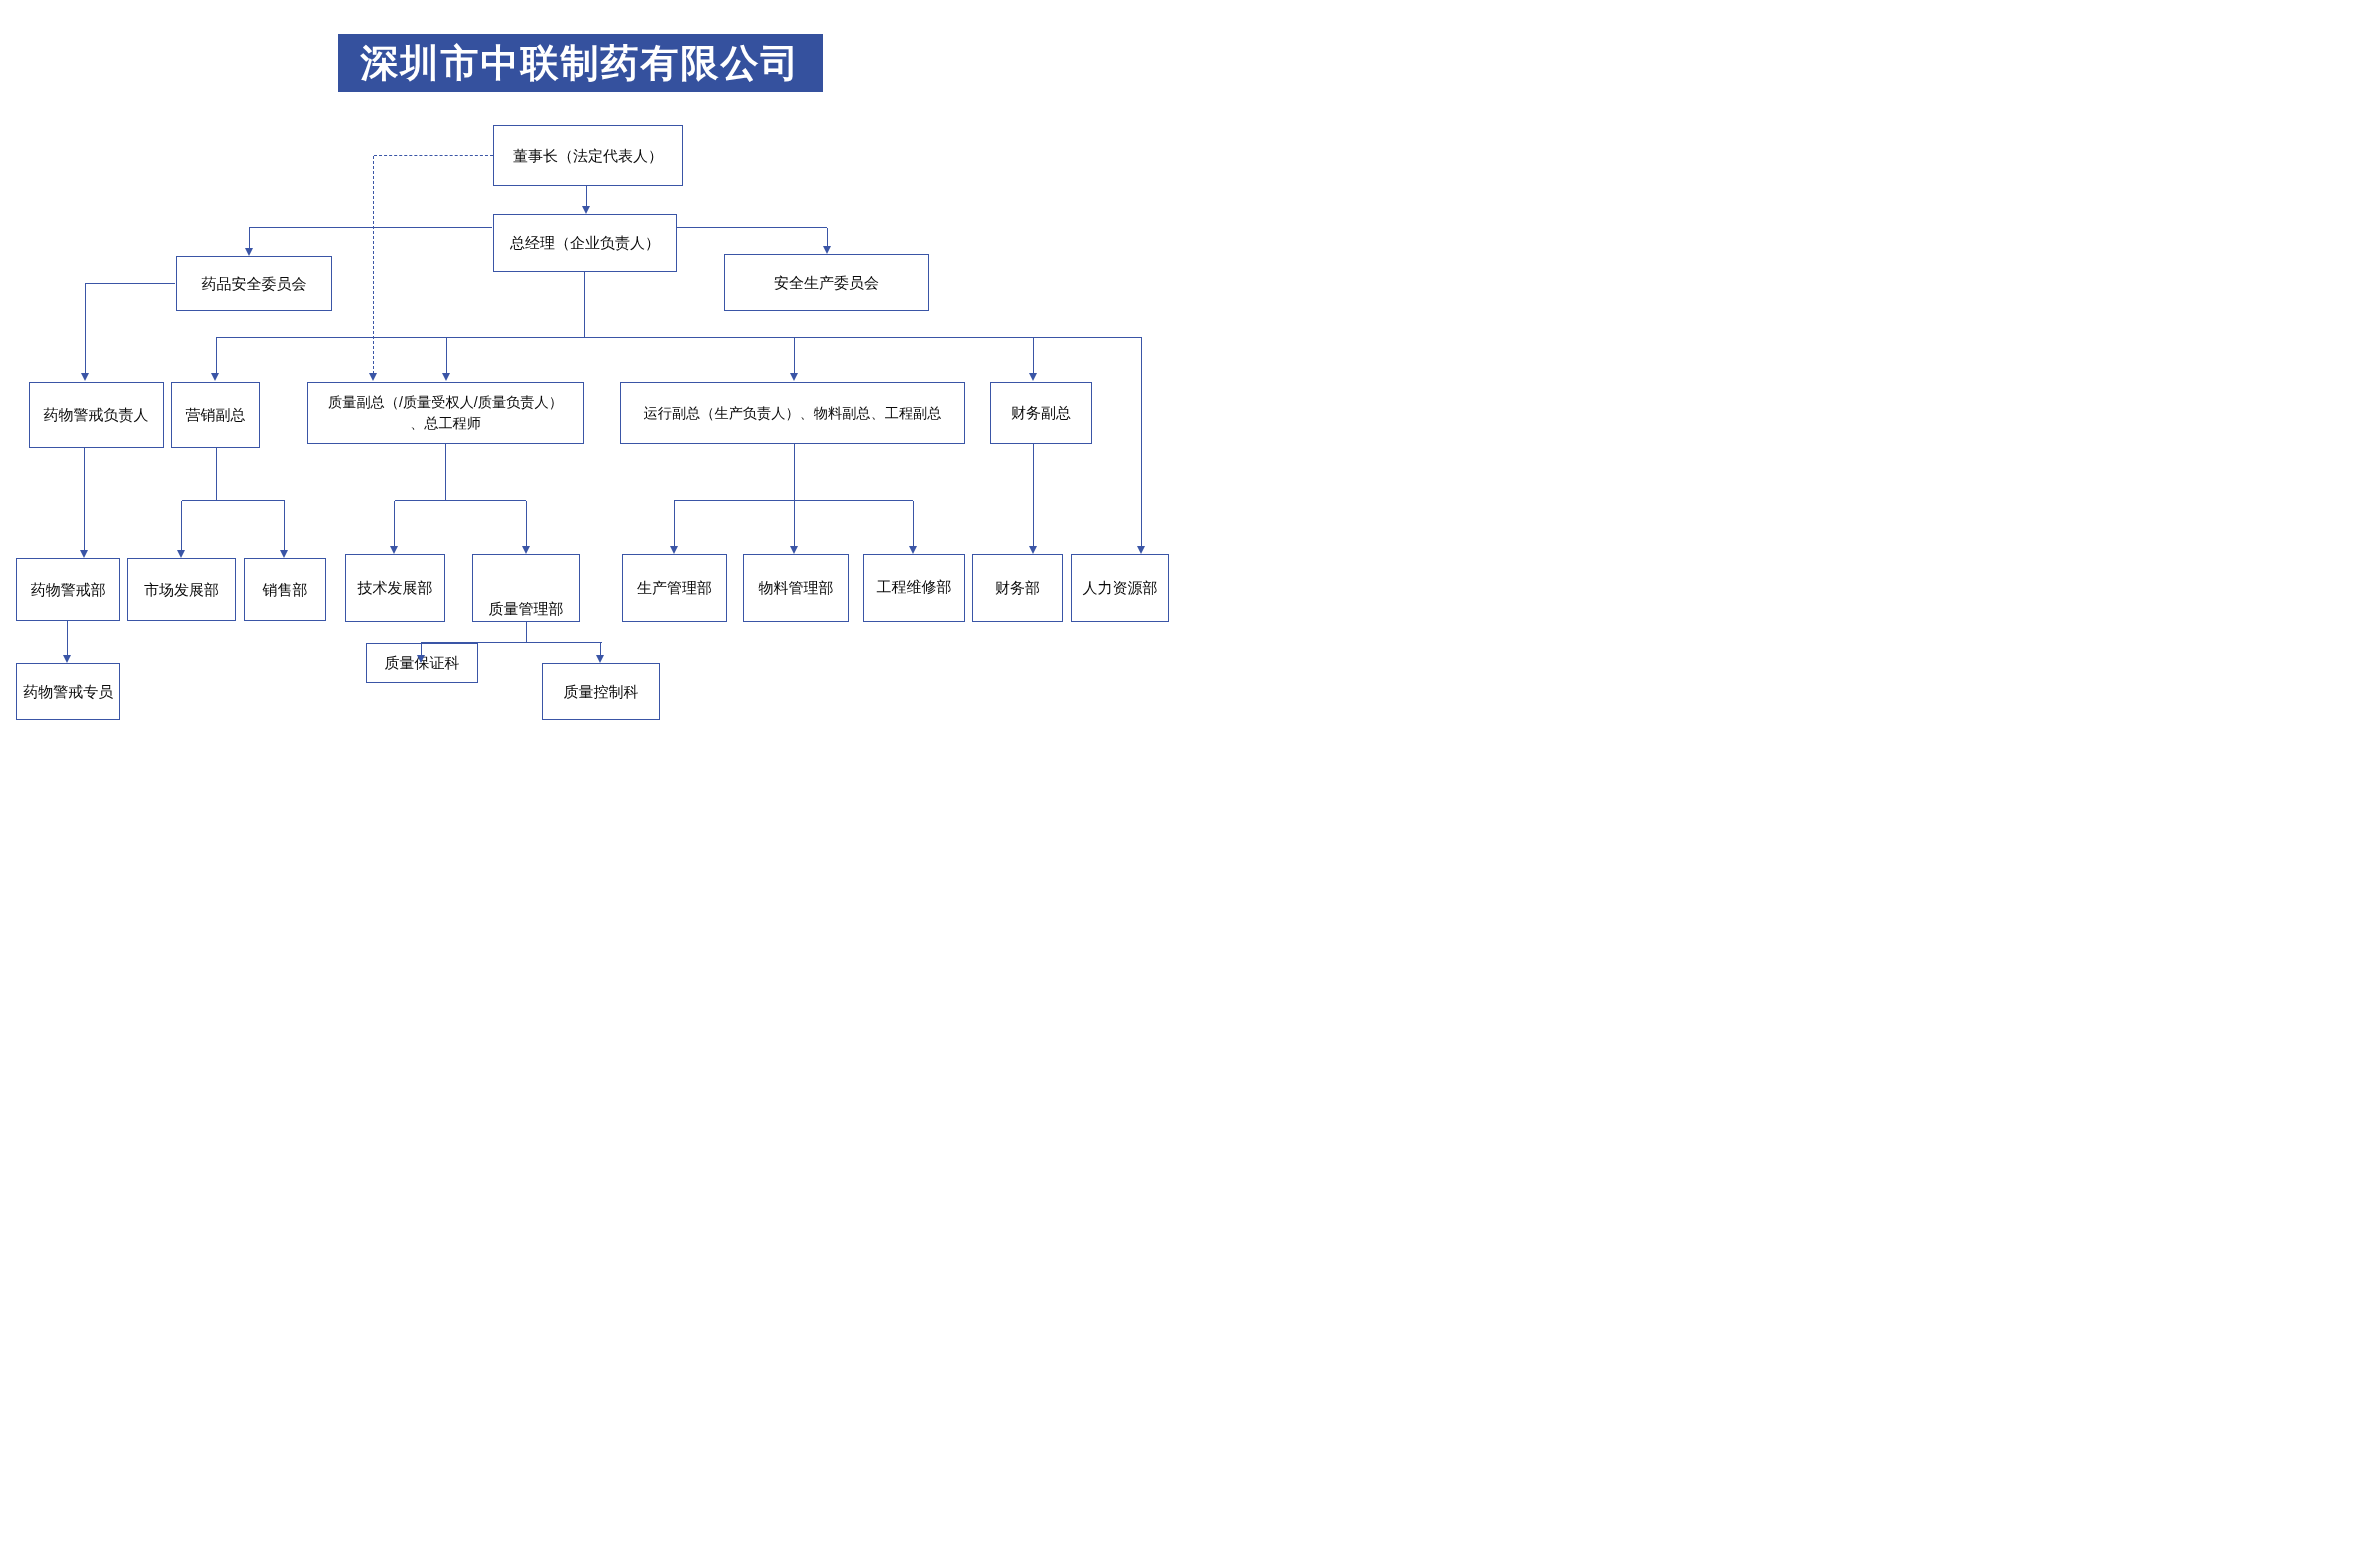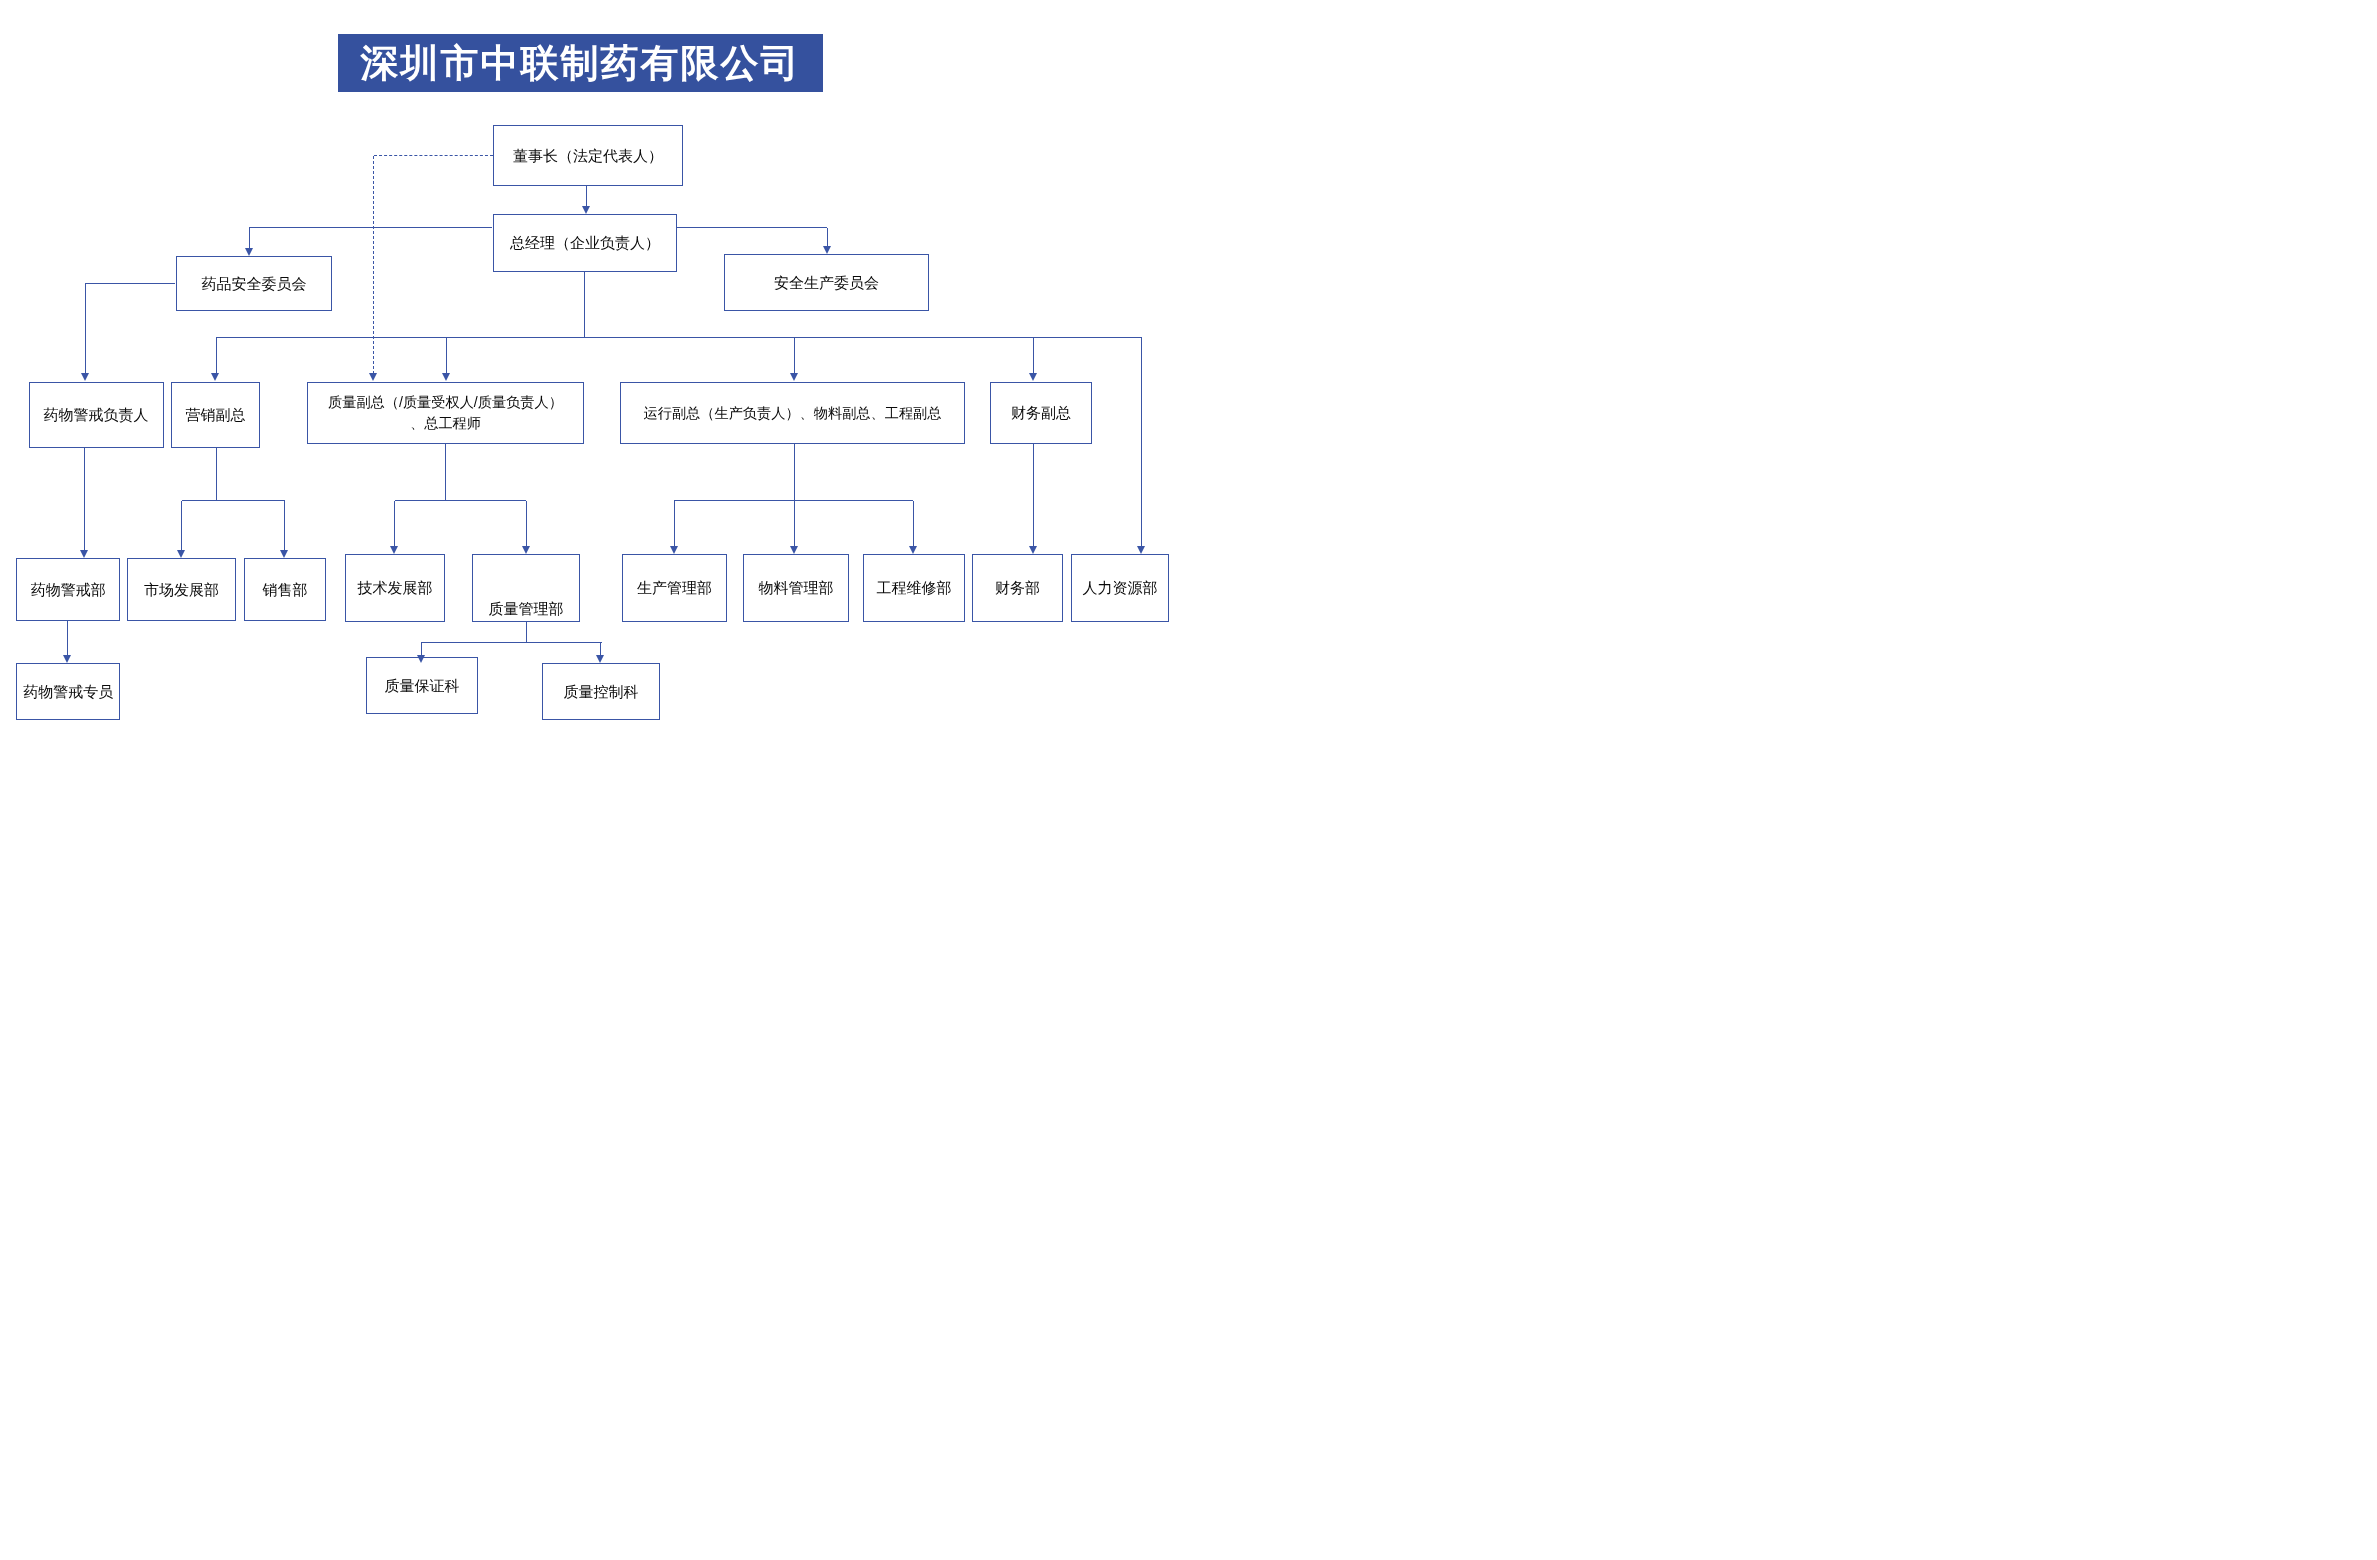--- a/index.html
+++ b/index.html
@@ -97,33 +97,33 @@
       </div>
       <div class="box" style="left: 472px; top: 554px; width: 108px; height: 68px; justify-content: flex-end;">
         <div>质量管理部</div>
       </div>
       <div class="box" style="left: 622px; top: 554px; width: 105px; height: 68px;">
         <div>生产管理部</div>
       </div>
       <div class="box" style="left: 743px; top: 554px; width: 106px; height: 68px;">
         <div>物料管理部</div>
       </div>
-      <div class="box" style="left: 863px; top: 554px; width: 102px; height: 68px;">
+      <div class="box" style="left: 863px; top: 554px; width: 102px; height: 68px; font-family: Liberation Serif, serif;">
         <div>工程维修部</div>
       </div>
       <div class="box" style="left: 972px; top: 554px; width: 91px; height: 68px;">
         <div>财务部</div>
       </div>
       <div class="box" style="left: 1071px; top: 554px; width: 98px; height: 68px;">
         <div>人力资源部</div>
       </div>
       <div class="box" style="left: 16.3px; top: 663px; width: 104px; height: 57px;">
         <div>药物警戒专员</div>
       </div>
-      <div class="box" style="left: 366px; top: 657px; width: 112px; height: 57px;">
+      <div class="box" style="left: 366px; top: 643px; width: 112px; height: 40px;">
         <div>质量保证科</div>
       </div>
       <div class="box" style="left: 542px; top: 663px; width: 118px; height: 57px;">
         <div>质量控制科</div>
       </div>
     </div>
   <div id="edges-layer">
       <div class="ln v" style="left: 586px; top: 186px; height: 21px;"></div>
       <div class="ln h" style="left: 249px; top: 227px; width: 243px;"></div>
       <div class="ln v" style="left: 249px; top: 228px; height: 21px;"></div>

